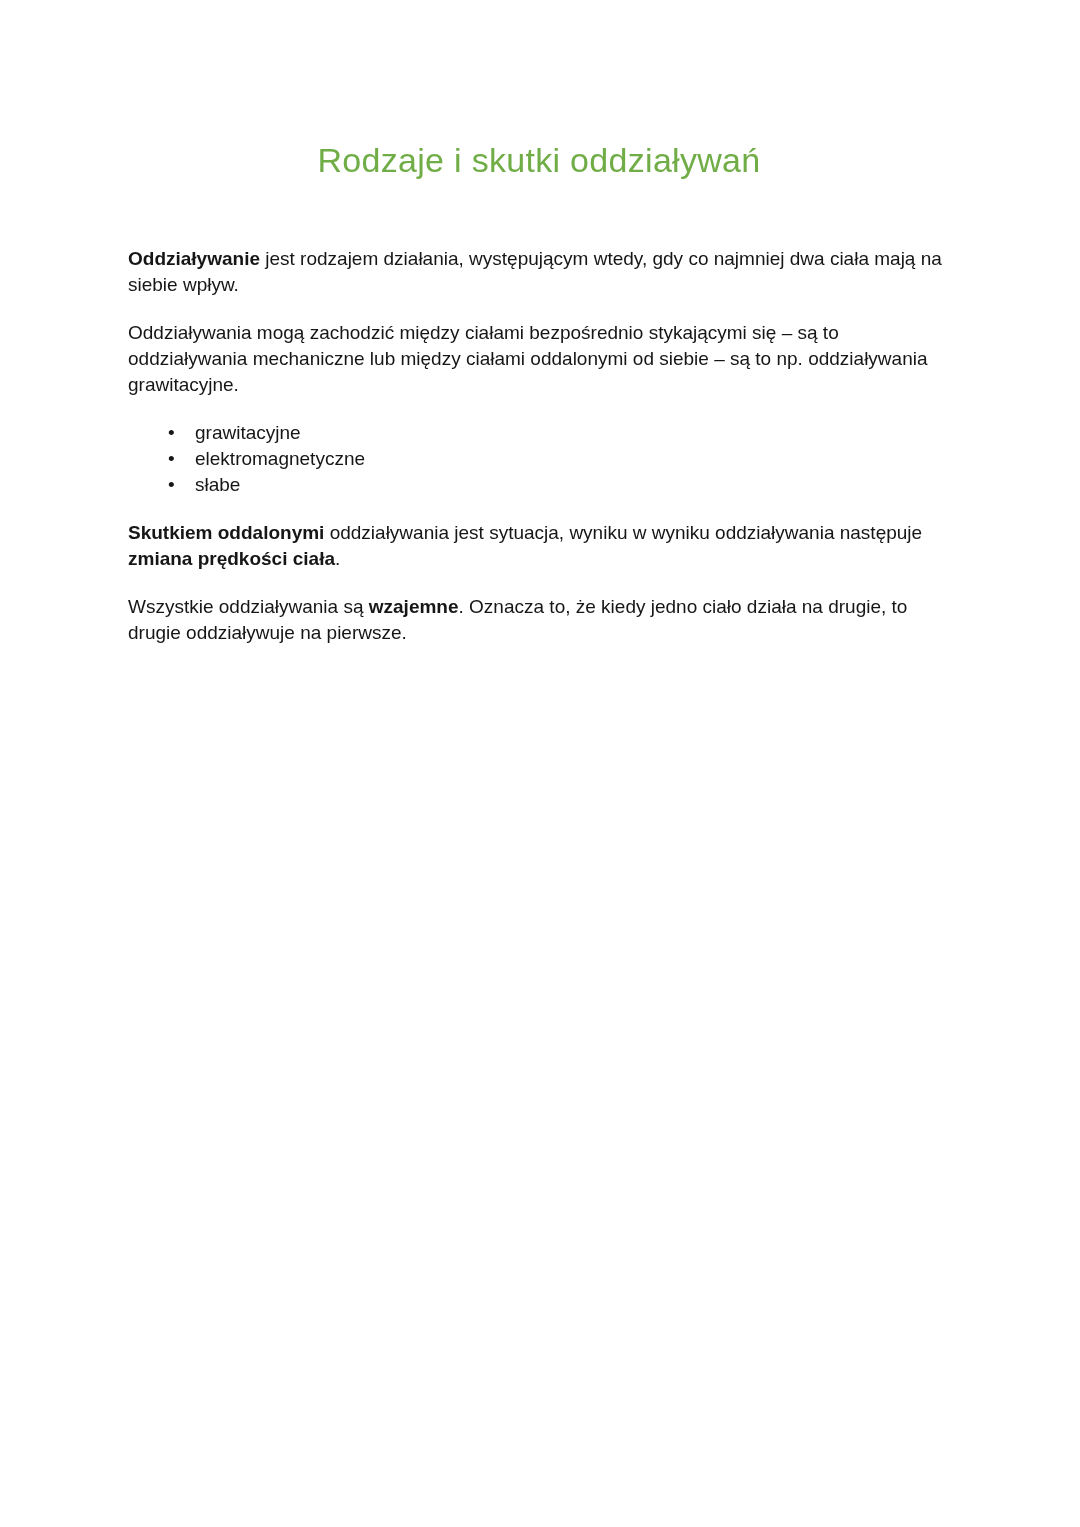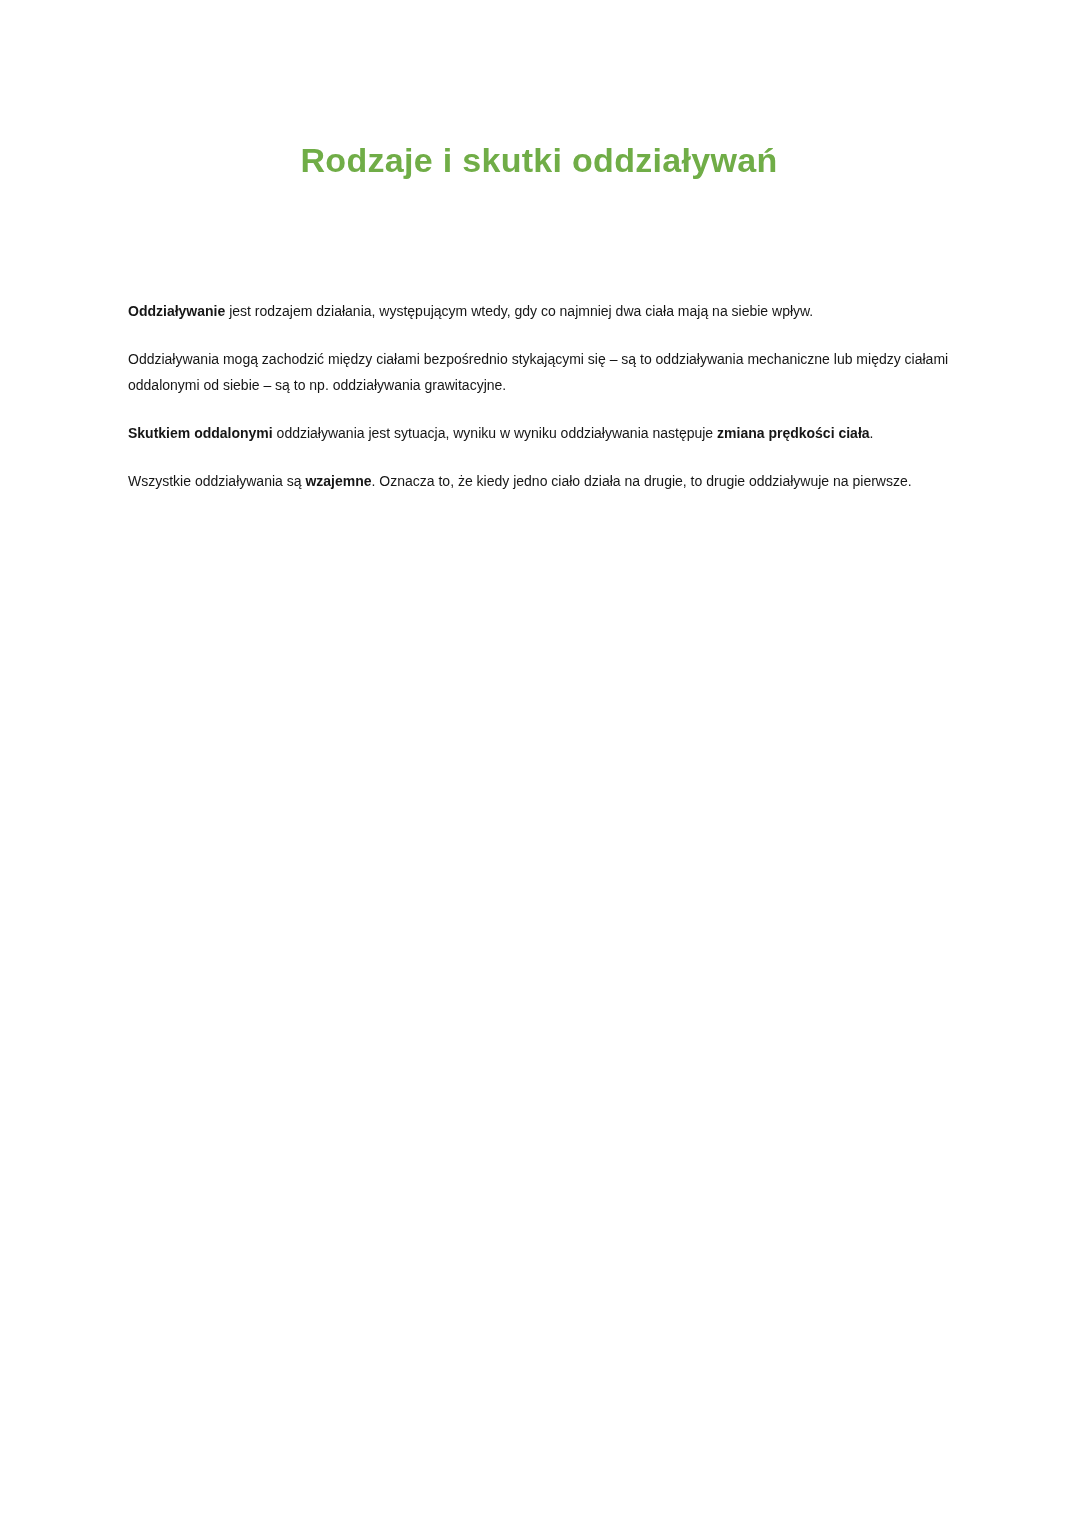--- a/index.html
+++ b/index.html
@@ -15,29 +15,29 @@
     height: 1527px;
     margin: 0 auto;
     background: #ffffff;
     padding: 138px 130px 0 128px;
     overflow: hidden;
   }
 
   .doc-title {
     text-align: center;
     font-size: 34px;
-    font-weight: 700;
+    font-weight: 400;
     letter-spacing: 0.3px;
     color: #70AD47; 
-    margin-bottom: 116px;
+    margin-bottom: 64px;
     line-height: 1.3;
   }
 
   .doc-body {
-    font-size: 14px;
+    font-size: 19px;
     line-height: 26px;
     color: #161616;
   }
 
   .para {
     margin-bottom: 22px;
   }
 
   .para:last-child {
     margin-bottom: 0;
@@ -75,20 +75,25 @@
   <h1 class="doc-title" style="color: rgb(112, 173, 71);">Rodzaje i skutki oddziaływań</h1>
 
   <div class="doc-body">
 
     <p class="para"><strong>Oddziaływanie</strong><span> jest rodzajem działania, występującym wtedy, gdy co najmniej dwa ciała mają na siebie wpływ.</span></p>
 
     <p class="para">Oddziaływania mogą zachodzić między ciałami bezpośrednio stykającymi się – są to oddziaływania mechaniczne lub między ciałami oddalonymi od siebie – są to np. oddziaływania grawitacyjne.</p>
 
     <div class="para">
       <ul class="bullet-list">
+        <li>grawitacyjne</li>
+        <li>elektromagnetyczne</li>
+      </ul>
+      <ul class="bullet-list">
+        <li>słabe</li>
       </ul>
     </div>
 
     <p class="para"><strong>Skutkiem oddalonymi</strong><span> oddziaływania jest sytuacja, wyniku w wyniku oddziaływania następuje </span><strong>zmiana prędkości ciała</strong><span>.</span></p>
 
 
     <p class="para"><span>Wszystkie oddziaływania są </span><strong>wzajemne</strong><span>. Oznacza to, że kiedy jedno ciało działa na drugie, to drugie oddziaływuje na pierwsze.</span></p>
 
   </div>
 </div>

